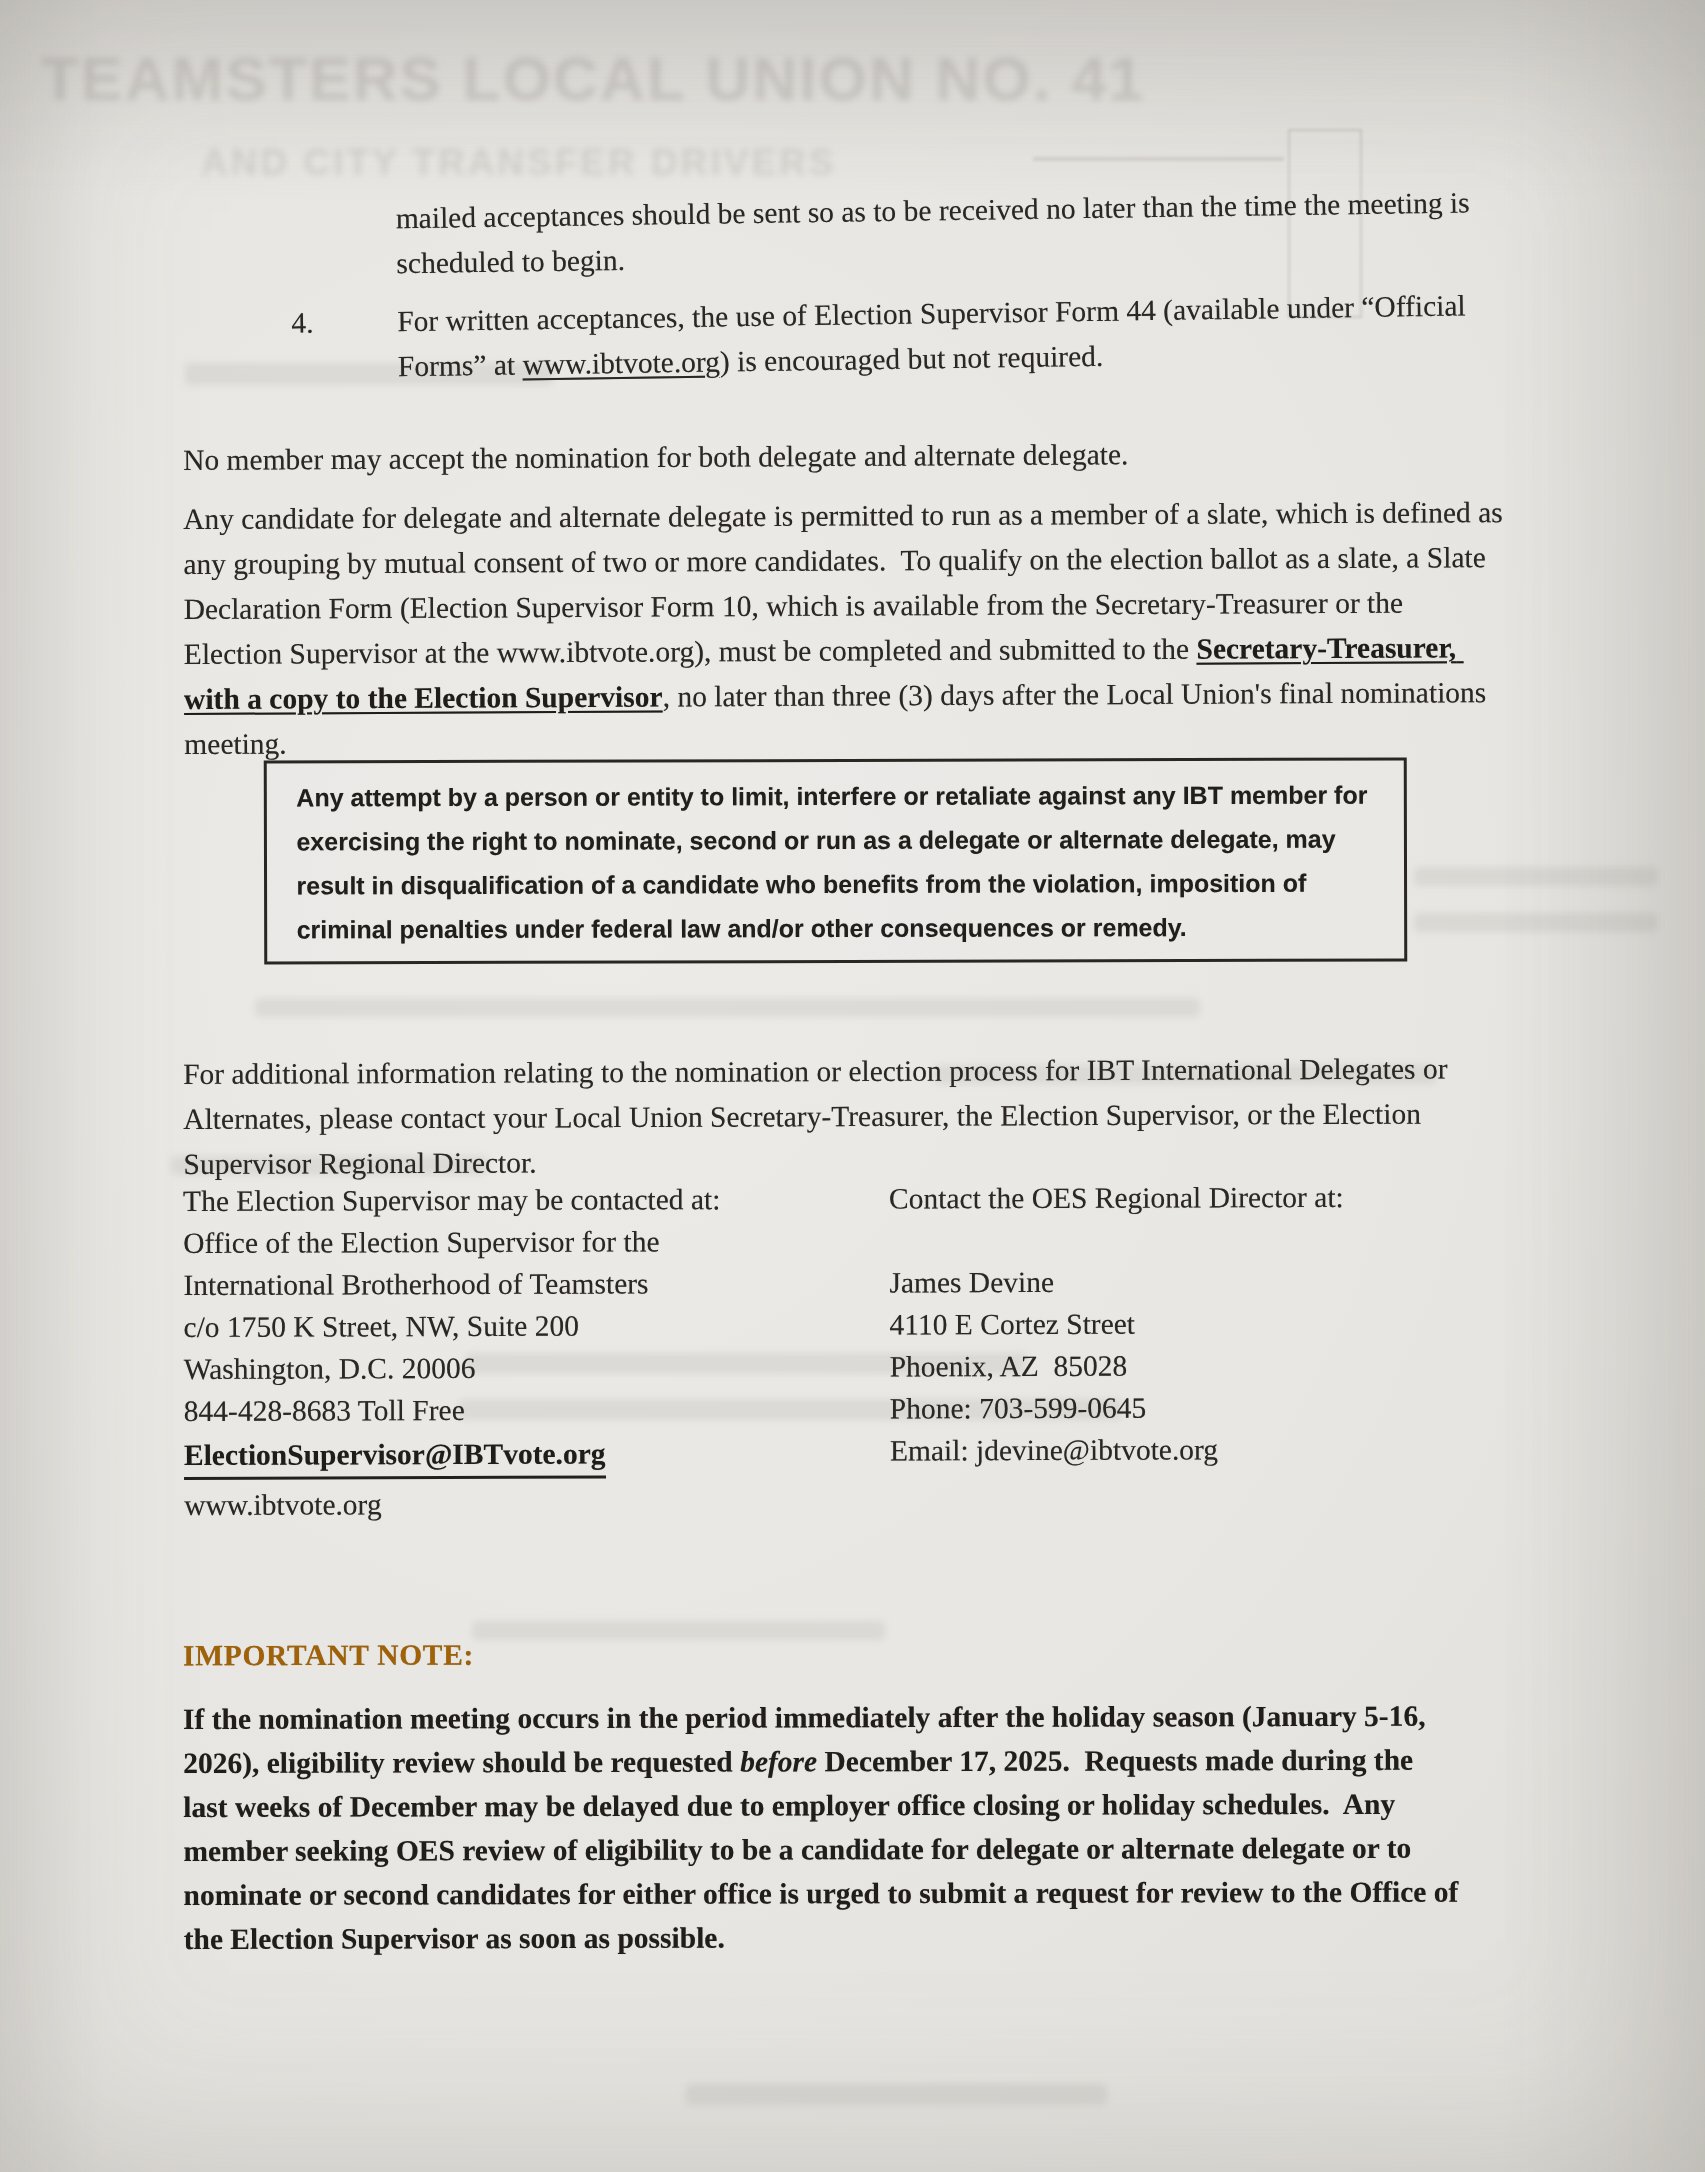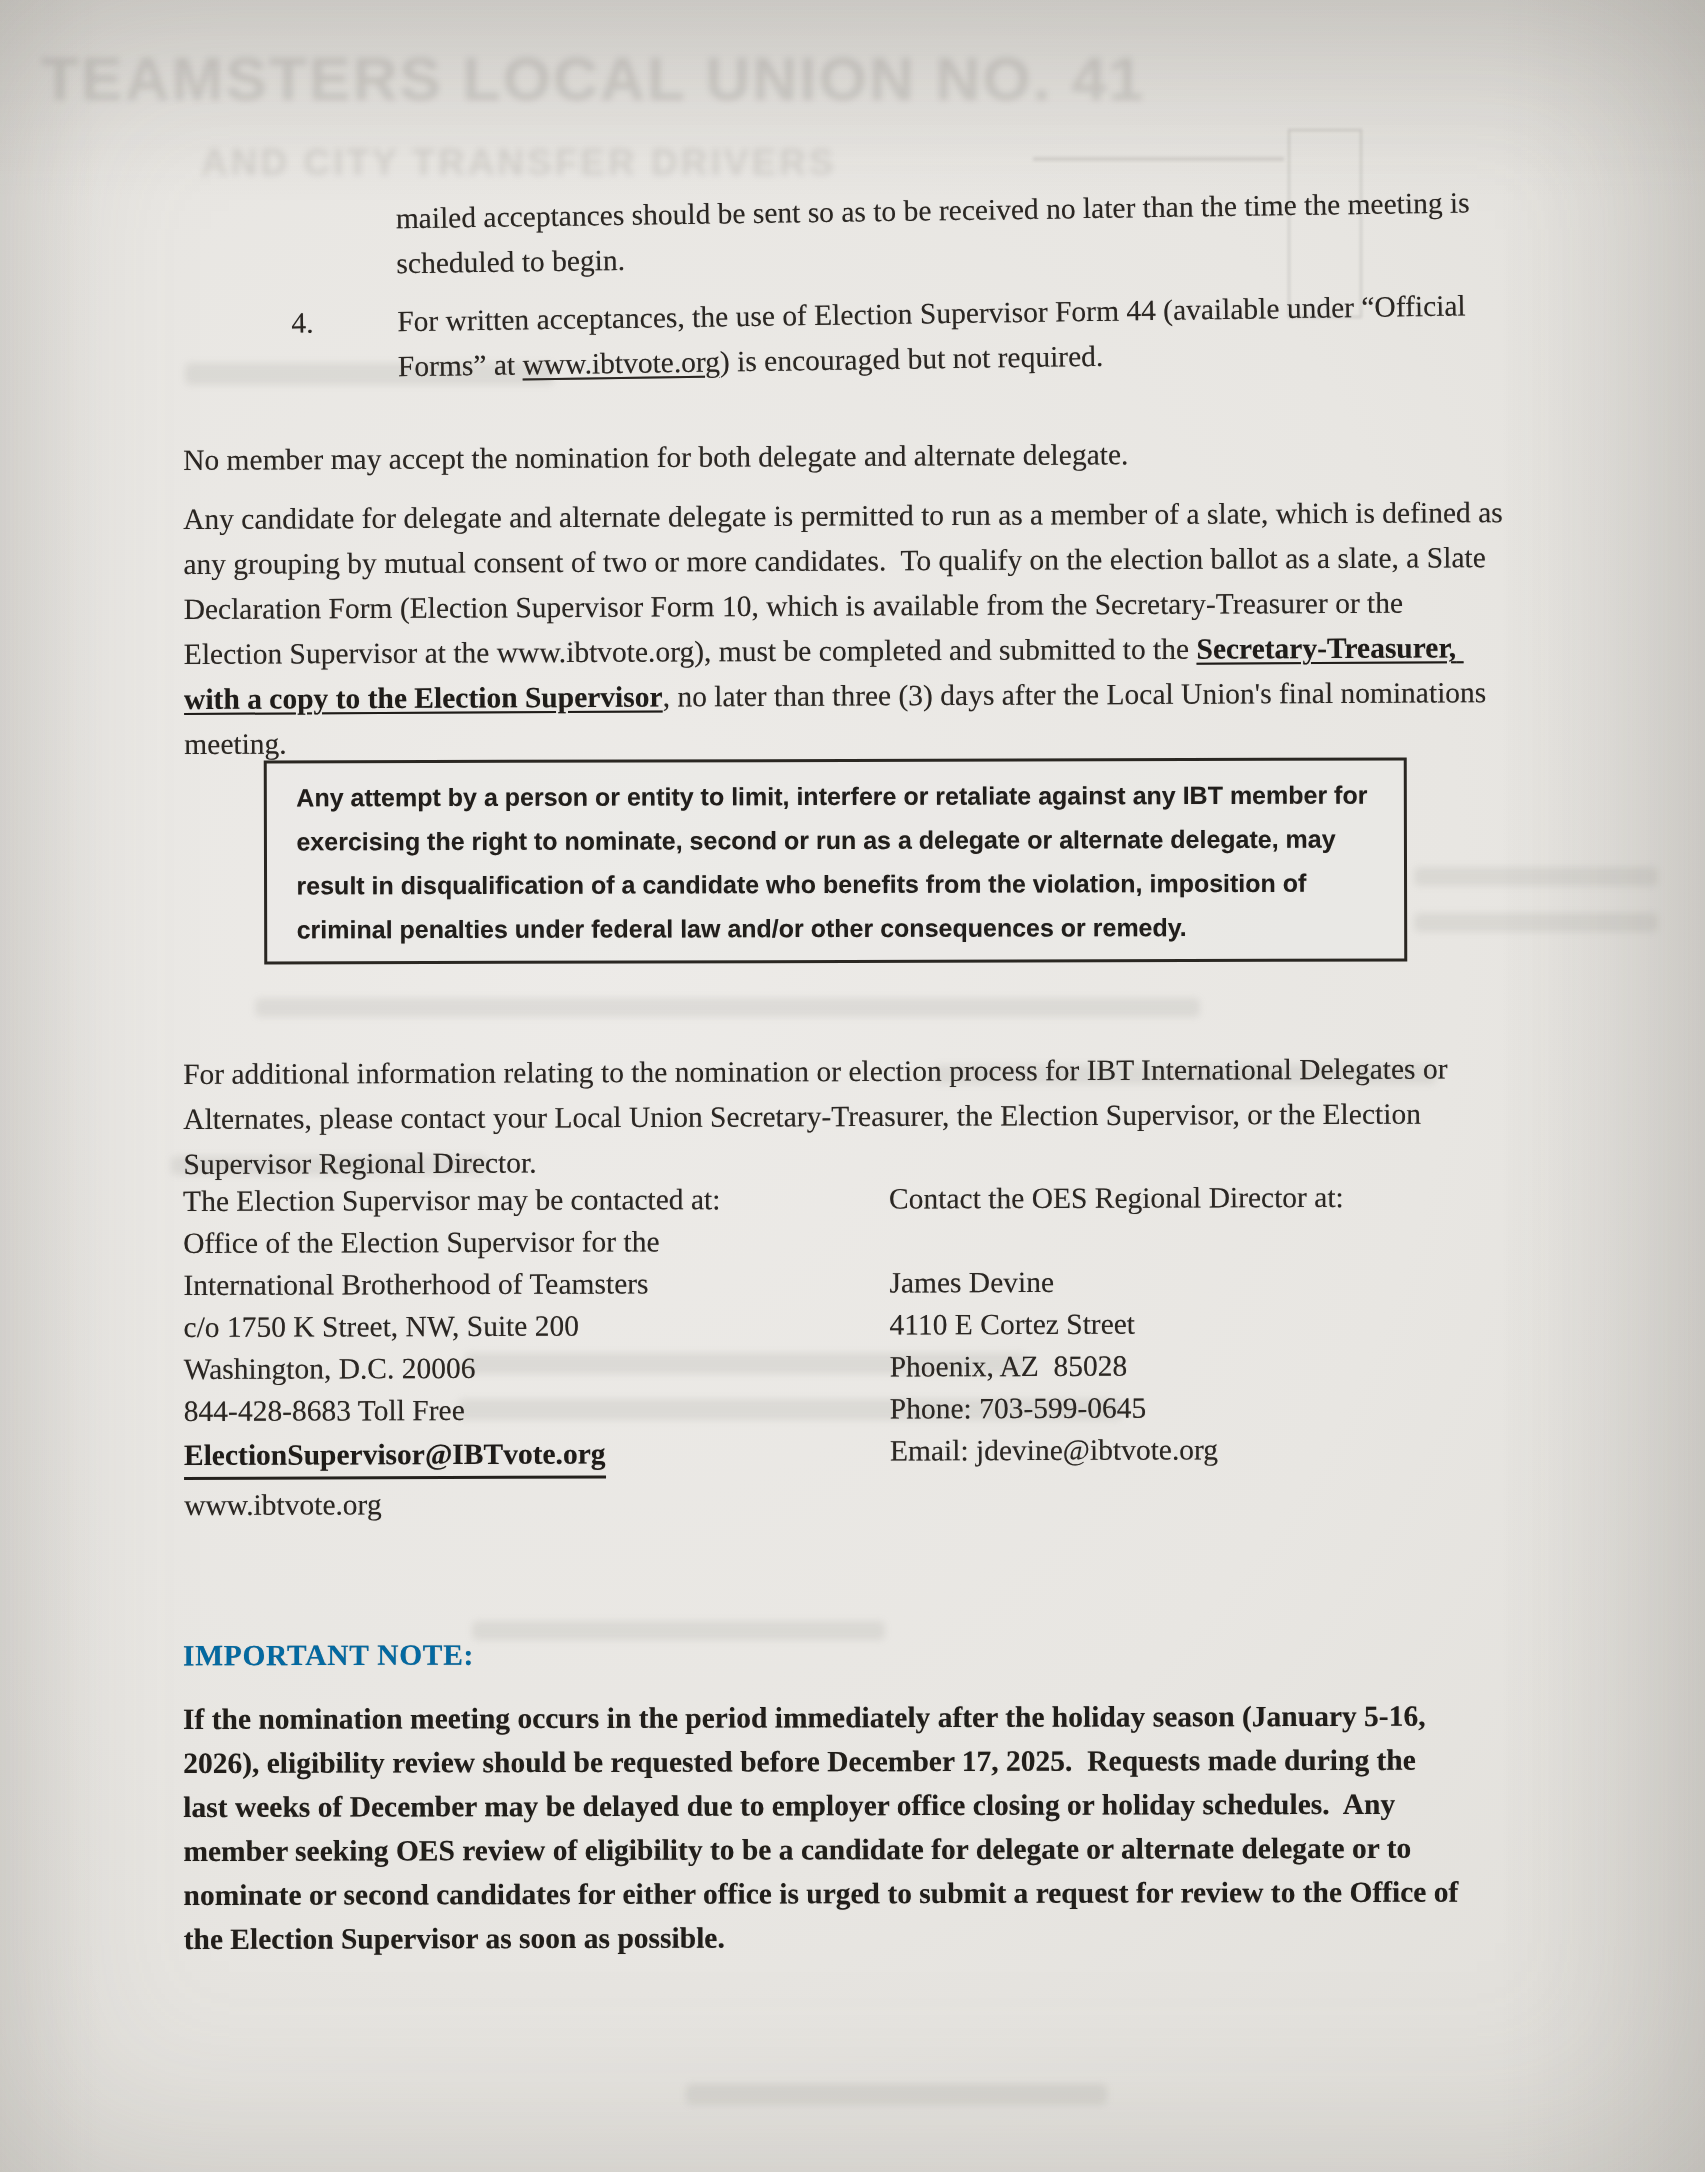--- a/index.html
+++ b/index.html
@@ -36,24 +36,24 @@
   .warning-text{font-family:"Liberation Sans",sans-serif;font-weight:700;font-size:25px;line-height:44px;
                 color:#211e1b;white-space:pre-wrap;text-shadow:0 0 0.7px rgba(35,32,28,0.4);}
   .p-additional{left:183px;top:1022px;width:1321px;transform:rotate(-0.25deg);transform-origin:left top;}
   .contacts{position:absolute;left:0;top:1180px;width:1706px;transform:rotate(-0.2deg);transform-origin:183px 0;}
   .col-left{position:absolute;left:183px;top:0;width:664px;font-size:29.5px;line-height:42px;}
   .col-right{position:absolute;left:889px;top:0;width:627px;font-size:29.5px;line-height:42px;}
   .contact-line{white-space:pre-wrap;text-shadow:0 0 0.7px rgba(45,40,35,0.45);}
   .email-line{font-weight:700;color:#1f1c19;display:inline-block;border-bottom:3.7px solid #24211d;
               padding-bottom:0.7px;margin-top:2.2px;margin-bottom:4.4px;}
   .spacer57{height:42px;}
-  .h-important{left:183px;top:1603px;font-weight:700;color:#0369a1;letter-spacing:0.7px;transform:rotate(-0.15deg);}
+  .h-important{left:183px;top:1603px;font-weight:700;color:#a16207;letter-spacing:0.7px;transform:rotate(-0.15deg);}
   .p-note{left:183px;top:1667px;width:1281px;font-weight:700;color:#211e1a;line-height:44px;
           transform:rotate(-0.15deg);transform-origin:left top;}
-  .italic{}
+  .italic{font-style:italic;}
   .thinline{position:absolute;left:1033px;top:157px;width:251px;height:3.7px;
             background:rgba(120,117,112,0.18);filter:blur(1.5px);pointer-events:none;}
 </style>
 </head>
 <body>
 
 <div class="ghost ghost-title">TEAMSTERS LOCAL UNION NO. 41</div>
 <div class="ghost ghost-subtitle">AND CITY TRANSFER DRIVERS</div>
 <div class="ghost-box"></div>
 <div class="thinline"></div>

